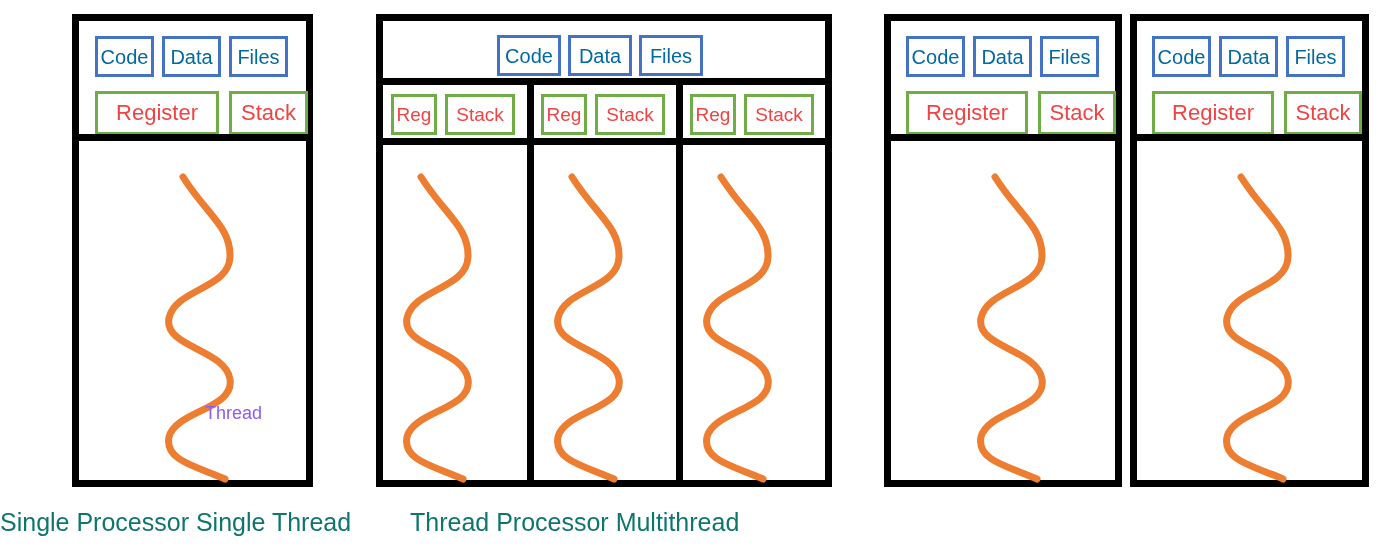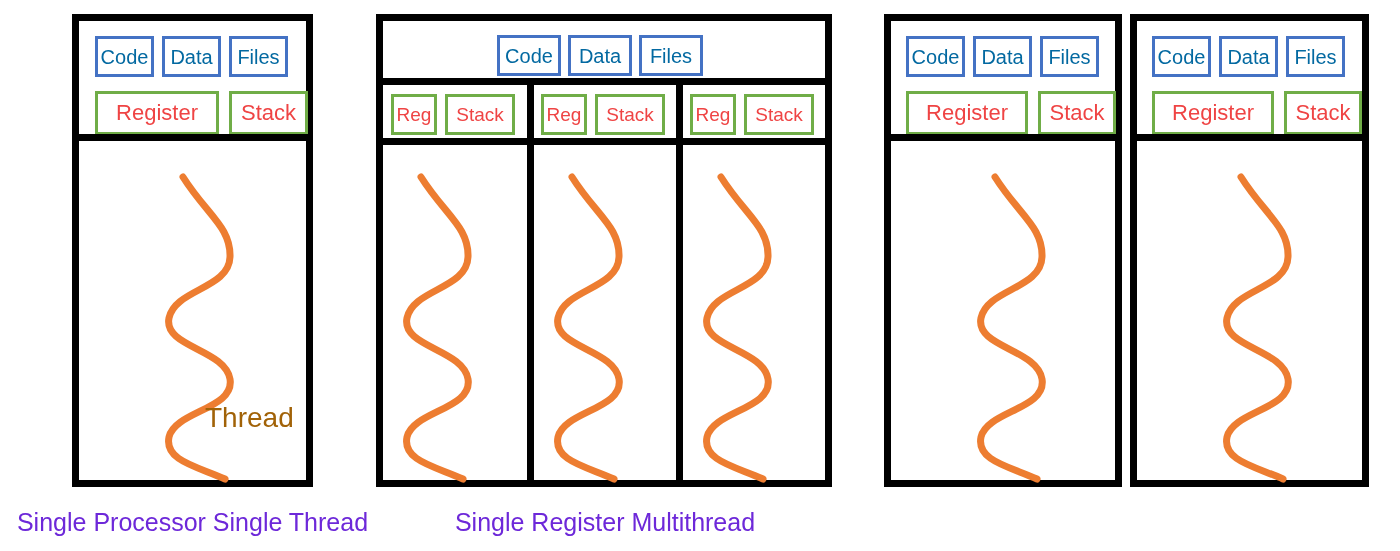--- a/index.html
+++ b/index.html
@@ -79,34 +79,34 @@
   
   .thread-svg {
     position: absolute;
     overflow: visible;
     pointer-events: none;
   }
 
   
   .thread-label {
     position: absolute;
-    color: #a16207;
-    font-size: 28px;
+    color: #8b5cf6;
+    font-size: 18px;
     line-height: 1;
     white-space: nowrap;
   }
 
   
   .caption {
     position: absolute;
-    color: #6d28d9;
+    color: #0f766e;
     font-size: 25px;
     line-height: 1;
     white-space: nowrap;
-    text-align: center;
+    text-align: left;
   }
 </style>
 </head>
 <body>
 
 <div class="stage">
 
   <div class="proc-box" style="left:72px; top:14px; width:241px; height:473px;">
 
     <div class="hdr" style="left:0; top:0; width:227px; height:113px;"></div>
@@ -223,16 +223,16 @@
 
     <svg class="thread-svg" style="left:0px; top:120px; width:225px; height:346px;" viewBox="0 0 225 346" fill="none">
       <path d="M104 36 C 128 74, 152 86, 151 116 C 150 148, 96 148, 90 177
                C 84 206, 146 208, 151 238 C 156 268, 96 270, 90 296
                C 85 320, 120 326, 146 338" stroke="#ED7D31" stroke-width="7" stroke-linecap="round" fill="none"></path>
     </svg>
   </div>
 
   <div class="caption" style="left:0px; top:510px; width:385px;">Single Processor Single Thread</div>
 
-  <div class="caption" style="left:410px; top:510px; width:390px;">Single Register Multithread</div>
+  <div class="caption" style="left:410px; top:510px; width:390px;">Thread Processor Multithread</div>
 
 
 </div>
 
 </body></html>

